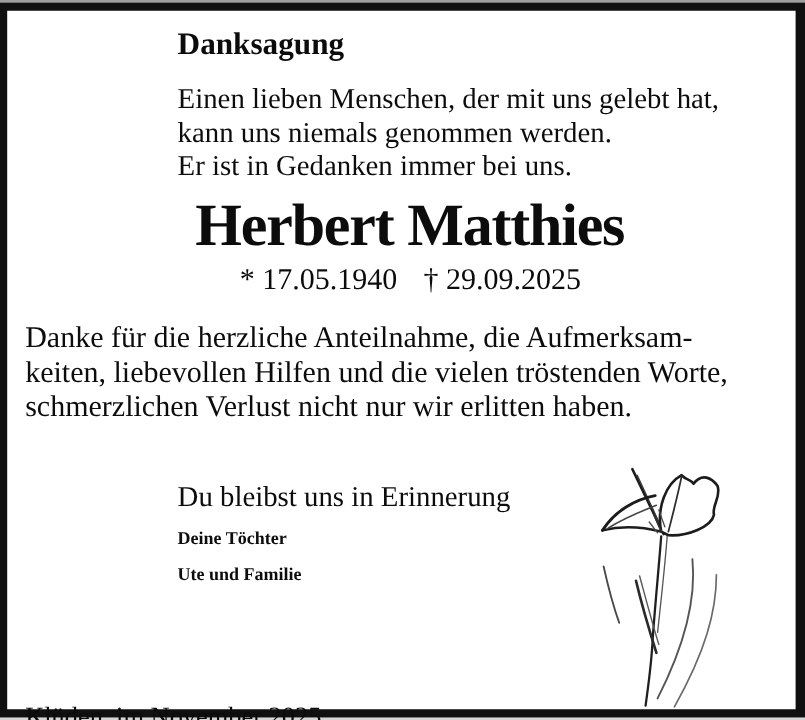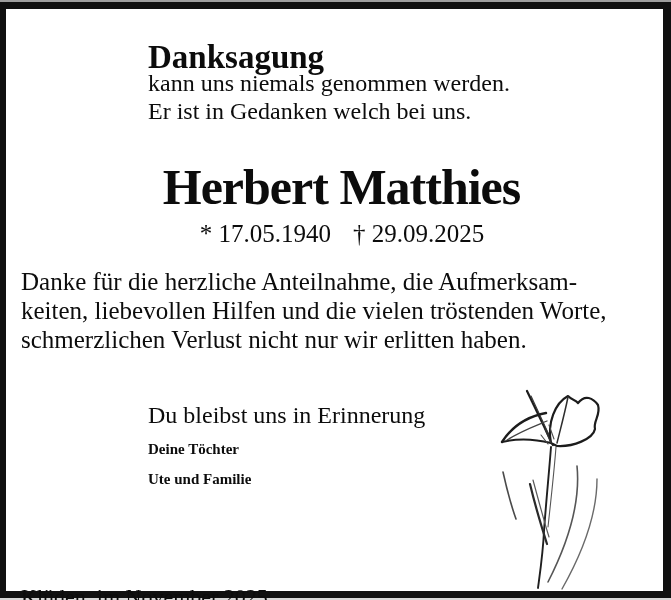--- a/index.html
+++ b/index.html
@@ -30,22 +30,22 @@
     position: absolute; left: 0; top: 2px; right: 0; bottom: 2px;
     border: 7px solid #101010;
     border-left-width: 6px;
     border-right-width: 8px;
     pointer-events: none;
     box-sizing: border-box;
   }
   .abs { position: absolute; white-space: nowrap; }
 
   .title {
-    left: 148px; top: 39px;
-    font-size: 33px; font-weight: bold;
+    left: 148px; top: 22px;
+    font-size: 26px; font-weight: bold;
   }
   .intro {
     left: 148px; top: 69px;
     font-size: 24px; line-height: 28px;
   }
   .name {
     left: 0; right: 0; top: 161px;
     padding-left: 12px;
     text-align: center;
     font-size: 50px; font-weight: bold;
@@ -86,22 +86,23 @@
 <body>
 
 <div class="page">
   <div class="edge-top"></div>
   <div class="edge-bottom"></div>
   <div class="frame"></div>
 
   <div class="abs title">Danksagung</div>
 
   <div class="abs intro">
+    <div>Einen lieben Menschen, der mit uns gelebt hat,</div>
     <div>kann uns niemals genommen werden.</div>
-    <div>Er ist in Gedanken welch bei uns.</div>
+    <div>Er ist in Gedanken immer bei uns.</div>
   </div>
 
   <div class="abs name">Herbert Matthies</div>
 
   <div class="abs dates">
     <span class="birth">* 17.05.1940</span><span class="death">† 29.09.2025</span>
   </div>
 
   <div class="abs thanks">
     <div>Danke für die herzliche Anteilnahme, die Aufmerksam-</div>

